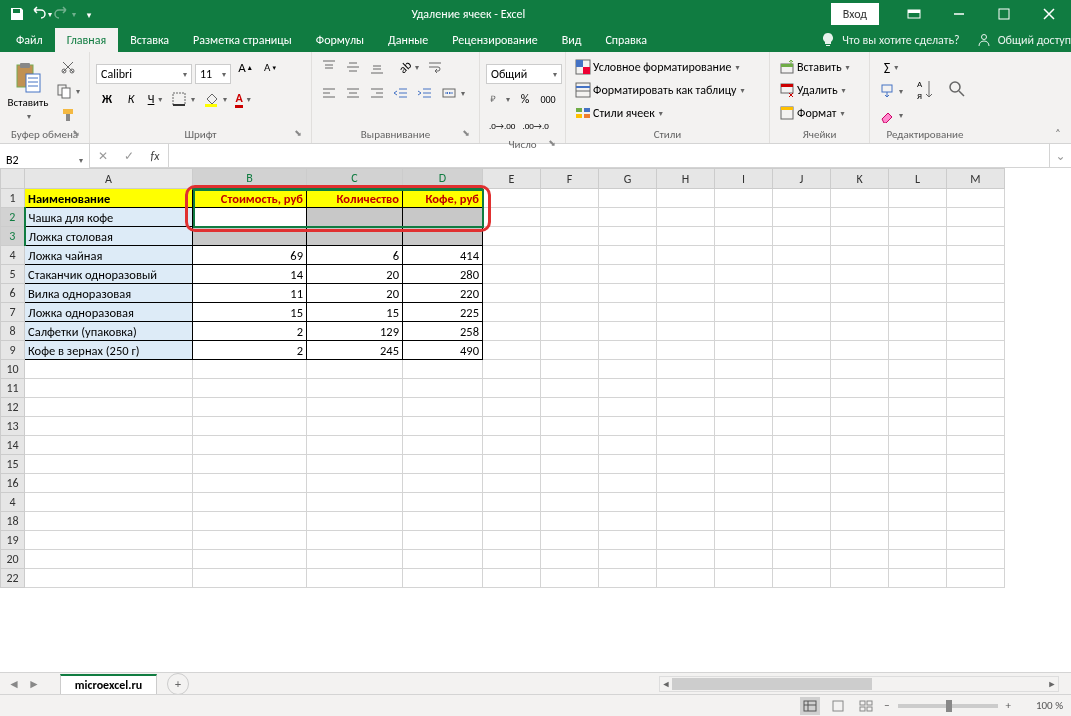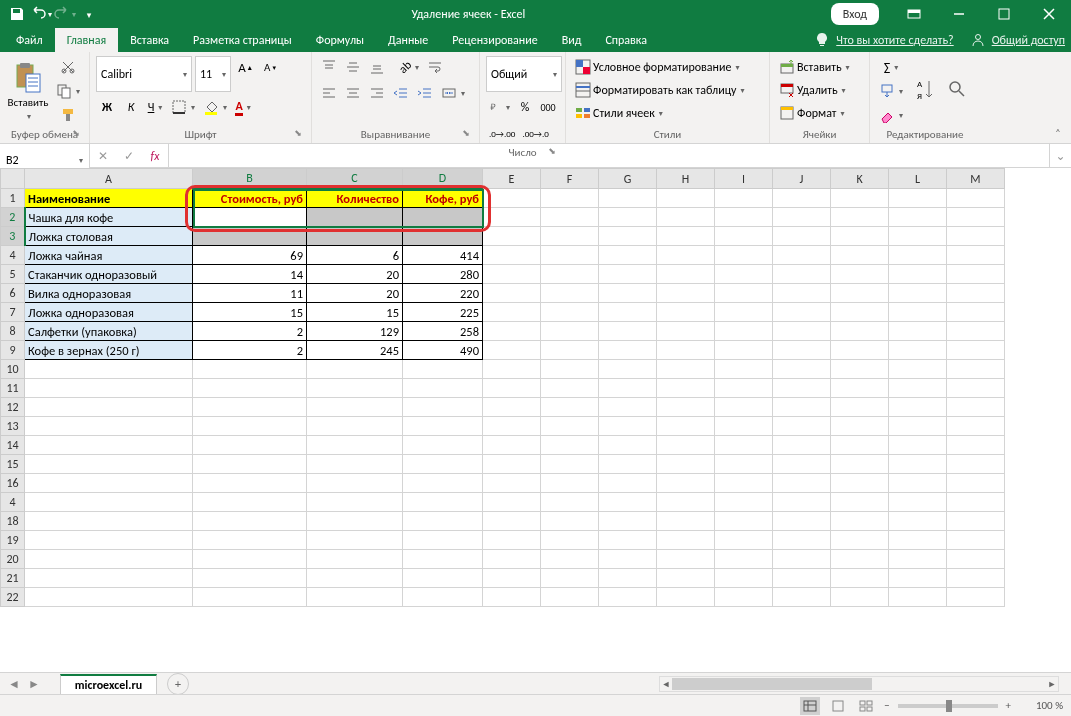--- a/index.html
+++ b/index.html
@@ -5,42 +5,42 @@
 * { margin: 0; padding: 0; box-sizing: border-box; font-family: "Segoe UI", Calibri, sans-serif; }
 body { background: #fff; width: 1071px; height: 716px; overflow: hidden; position: relative; }
 
 
 .titlebar { height: 28px; background: #107c41; display: flex; align-items: center; color: #fff; font-size: 12px; }
 .qat { display: flex; gap: 2px; padding: 0 6px; align-items: center; }
 .qat-btn { width: 22px; height: 22px; display: flex; align-items: center; justify-content: center; cursor: pointer; }
 .qat-btn.disabled { opacity: .4; }
 .title-text { flex: 1; text-align: center; }
 .win-controls { display: flex; align-items: center; gap: 0; }
-.login-btn { background: #fff; color: #333; padding: 4px 12px; font-size: 12px; margin-right: 12px; cursor: pointer; border-radius: 8px; }
+.login-btn { background: #fff; color: #333; padding: 4px 12px; font-size: 12px; margin-right: 12px; cursor: pointer; }
 .win-btn { width: 45px; height: 28px; display: flex; align-items: center; justify-content: center; cursor: pointer; }
 
 
 .ribbon-tabs { height: 24px; background: #107c41; display: flex; align-items: stretch; font-size: 12px; color: #fff; padding-left: 4px; }
 .ribbon-tab { padding: 4px 12px; cursor: pointer; display: flex; align-items: center; }
 .ribbon-tab.active { background: #f3f2f1; color: #107c41; }
-.ribbon-right { margin-left: auto; display: flex; align-items: center; padding-right: 6px; gap: 16px; text-decoration: underline; }
+.ribbon-right { margin-left: auto; display: flex; align-items: center; padding-right: 0; gap: 16px; }
 .tellme { display: flex; align-items: center; gap: 6px; opacity: .9; }
 
 
 .ribbon { height: 92px; background: #f3f2f1; border-bottom: 1px solid #d4d4d4; display: flex; position: relative; }
 .ribbon-group { border-right: 1px solid #e1dfdd; padding: 4px 6px 2px; display: flex; flex-direction: column; }
 .ribbon-group-content { flex: 1; display: flex; align-items: center; gap: 3px; }
 .ribbon-group-label { text-align: center; font-size: 11px; color: #666; padding-top: 2px; display: flex; justify-content: center; position: relative; }
 .rg-launcher { position: absolute; right: 0; bottom: 0; width: 14px; height: 14px; font-size: 9px; color: #888; cursor: pointer; }
 .big-btn { display: flex; flex-direction: column; align-items: center; width: 44px; cursor: pointer; font-size: 11px; gap: 2px; }
 .big-btn .icon { width: 32px; height: 32px; display: flex; align-items: center; justify-content: center; }
 .small-btn-col { display: flex; flex-direction: column; gap: 2px; }
 .small-btn { height: 22px; min-width: 22px; display: flex; align-items: center; justify-content: center; cursor: pointer; font-size: 12px; padding: 0 3px; gap: 2px; }
 .dd-arrow { font-size: 8px; color: #666; margin-left: 2px; }
-.combo { height: 36px; border: 1px solid #ccc; background: #fff; font-size: 12px; padding: 0 4px; display: flex; align-items: center; }
+.combo { height: 20px; border: 1px solid #ccc; background: #fff; font-size: 12px; padding: 0 4px; display: flex; align-items: center; margin-top: 8px; }
 .font-combo { width: 96px; }
 .size-combo { width: 36px; }
 .collapse-btn { position: absolute; right: 4px; bottom: 2px; width: 18px; height: 18px; font-size: 10px; color: #666; cursor: pointer; display: flex; align-items: center; justify-content: center; }
 
 
 .formula-bar { height: 24px; border-bottom: 1px solid #d4d4d4; display: flex; align-items: stretch; font-size: 12px; }
 .name-box { width: 90px; border-right: 1px solid #d4d4d4; display: flex; align-items: center; padding: 16px 6px; background: #fff; }
 .name-box .dd-arrow { margin-left: auto; }
 .fx-btns { display: flex; align-items: center; border-right: 1px solid #d4d4d4; }
 .fx-btn { width: 26px; display: flex; align-items: center; justify-content: center; color: #999; cursor: pointer; }
@@ -479,21 +479,21 @@
 </div>
 
 <div class="formula-bar">
   <div class="name-box">
       <span>B2</span>
       <span class="dd-arrow">▾</span>
     </div>
   <div class="fx-btns">
     <div class="fx-btn">✕</div>
     <div class="fx-btn">✓</div>
-    <div class="fx-btn" style="font-style:italic;color:#be185d">fx</div>
+    <div class="fx-btn" style="font-style:italic;color:#404040">fx</div>
   </div>
   <div class="fx-input"></div>
   <div class="fb-expand">⌄</div>
 </div>
 
 <div class="grid-area">
   <table class="grid-table" id="grid-table">
       <tbody>
         <tr class="col-header">
           <th class="corner"></th>
@@ -825,36 +825,20 @@
           <td class="cell"></td>
           <td class="cell"></td>
           <td class="cell"></td>
           <td class="cell"></td>
           <td class="cell"></td>
           <td class="cell"></td>
           <td class="cell"></td>
           <td class="cell"></td>
         </tr>
         <tr>
-          <td class="row-header">21</td>
-          <td class="cell"></td>
-          <td class="cell"></td>
-          <td class="cell"></td>
-          <td class="cell"></td>
-          <td class="cell"></td>
-          <td class="cell"></td>
-          <td class="cell"></td>
-          <td class="cell"></td>
-          <td class="cell"></td>
-          <td class="cell"></td>
-          <td class="cell"></td>
-          <td class="cell"></td>
-          <td class="cell"></td>
-        </tr>
-        <tr>
           <td class="row-header">22</td>
           <td class="cell"></td>
           <td class="cell"></td>
           <td class="cell"></td>
           <td class="cell"></td>
           <td class="cell"></td>
           <td class="cell"></td>
           <td class="cell"></td>
           <td class="cell"></td>
           <td class="cell"></td>

